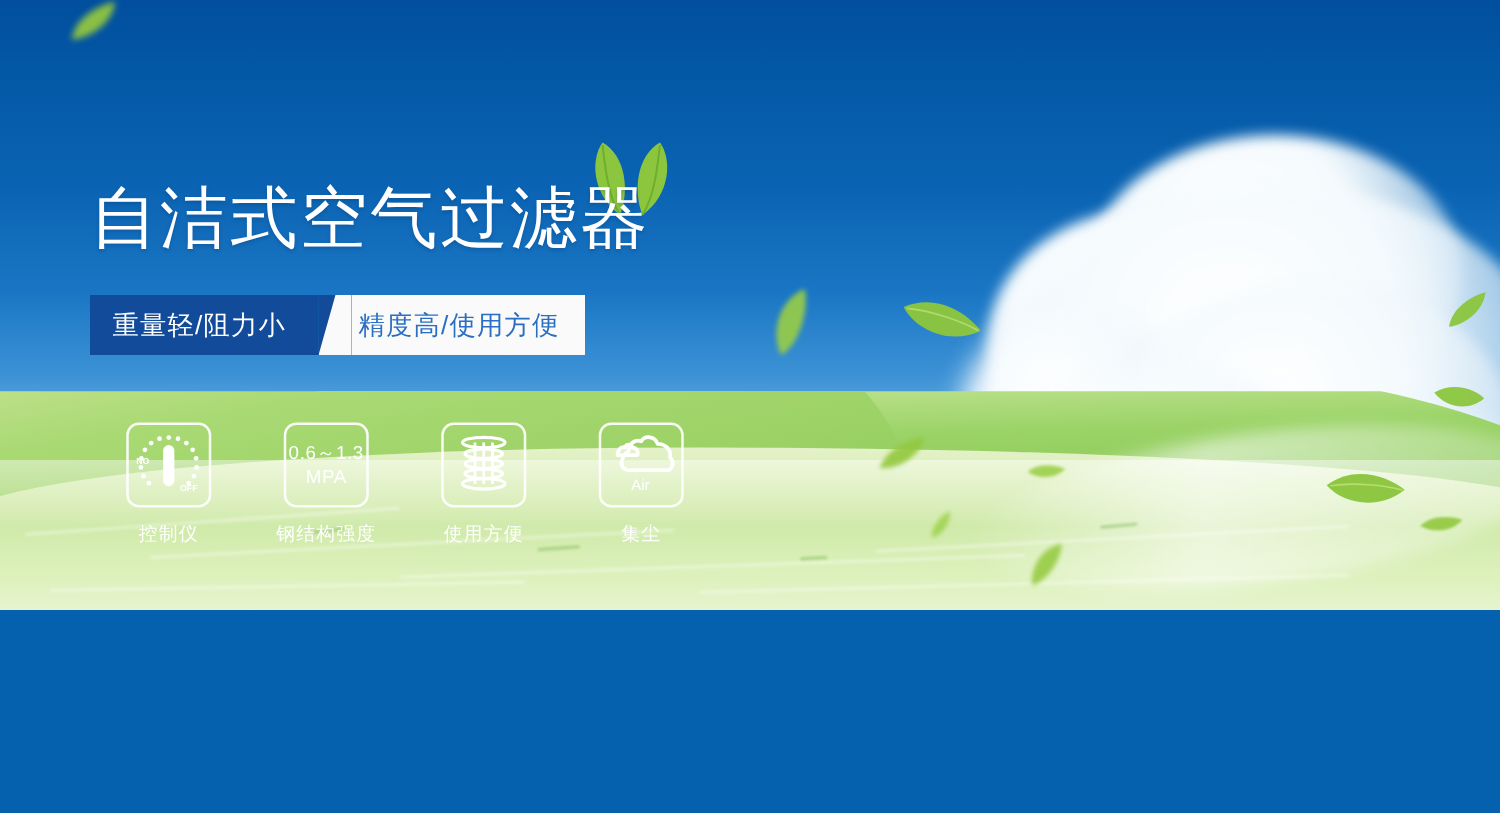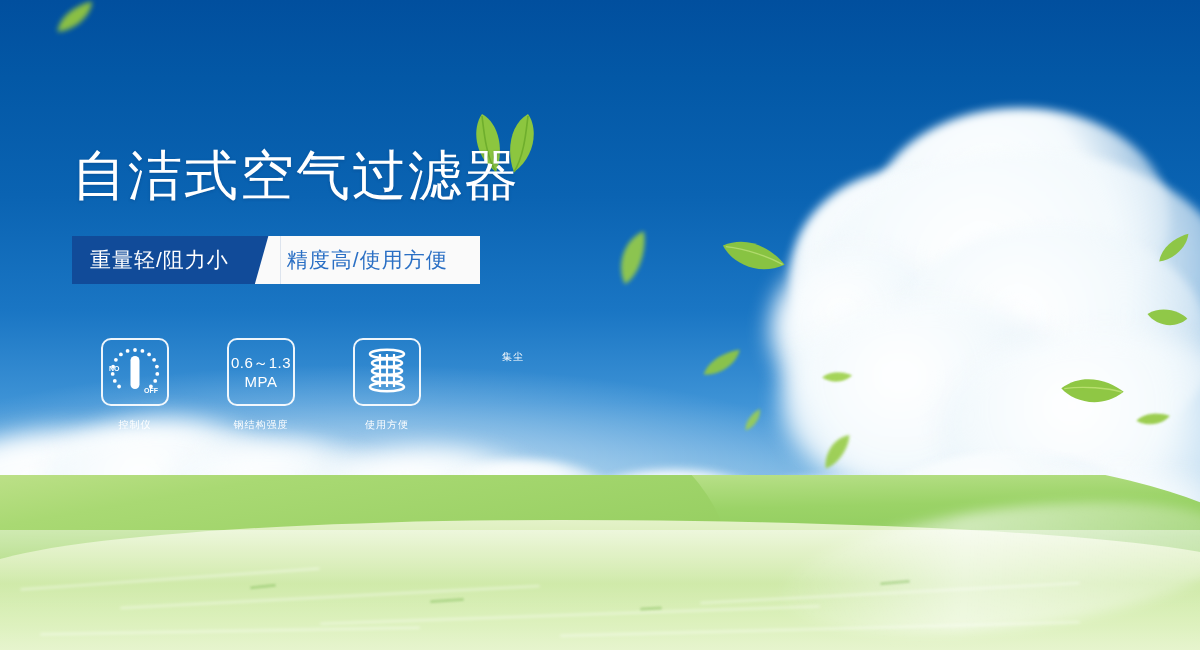--- a/index.html
+++ b/index.html
@@ -3,21 +3,21 @@
 <meta charset="utf-8">
 <title>Banner</title>
 <style>
   html,body{margin:0;padding:0;}
   body{
     width:1200px;height:650px;overflow:hidden;
     font-family:"Liberation Sans","DejaVu Sans",sans-serif;
     background:#0560ae;
   }
   #banner{
-    position:relative;width:1200px;height:650px;overflow:hidden;
+    position:relative;width:1200px;height:488px;overflow:hidden;
     background:
       linear-gradient(180deg,
         #014f9e 0%,
         #0358a6 12%,
         #0a63b2 30%,
         #1a76c4 48%,
         #3e93d6 62%,
         #7cb8e4 74%,
         #b7d8ef 84%,
         #dceaf3 92%,
@@ -118,34 +118,34 @@
     width:26px;background:#114b99;position:relative;overflow:hidden;
   }
   .ribbon-slash::after{
     content:"";position:absolute;inset:0;
     background:#fafafa;
     clip-path:polygon(52% 0,100% 0,100% 100%,0% 100%);
   }
   .ribbon-right{
     background:#fafafa;color:#2a6fc4;
     display:flex;align-items:center;
-    padding:0 32px 0 6px;
+    padding:0 20px 0 6px;
     font-size:21px;letter-spacing:1px;
   }
 
   .features{position:absolute;left:72px;top:338px;display:flex;gap:0;}
   .feature{width:126px;display:flex;flex-direction:column;align-items:center;}
   .fbox{
     width:68px;height:68px;border:2px solid rgba(255,255,255,.92);
     border-radius:10px;display:flex;flex-direction:column;
     align-items:center;justify-content:center;color:#fff;
     box-sizing:border-box;
   }
   .fbox .ftext{font-size:15px;line-height:19px;text-align:center;letter-spacing:.5px;}
-  .flabel{margin-top:12px;font-size:10px;color:#ffffff;letter-spacing:1px;white-space:nowrap;}
+  .flabel{margin-top:12px;font-size:15px;color:#ffffff;letter-spacing:1px;white-space:nowrap;}
   .fbox svg{display:block;}
 </style>
 </head>
 <body>
 
 <div id="banner">
 
   <div class="haze haze1"></div>
   <div class="haze haze2"></div>
 
@@ -317,18 +317,25 @@
               <line x1="26" y1="8" x2="26" y2="41"></line>
               <line x1="33" y1="8" x2="33" y2="41"></line>
             </g>
           </svg>
         </div>
         <div class="flabel">使用方便</div>
       </div>
 
 
       <div class="feature">
+        <div class="fbox">
+          <svg width="56" height="50" viewBox="0 0 56 50">
+            <path d="M18 14 C18 8 23 4 28 6 C31 1 39 2 41 8 C48 8 52 13 51 19 C54 21 54 27 50 29 L18 29 C13 29 11 24 13 20 C14 17 16 15 18 14 Z" fill="none" stroke="#ffffff" stroke-width="3" stroke-linejoin="round"></path>
+            <path d="M9 17 C9 13 12 10 15 11 C16 8 20 8 21 11 C24 11 26 14 25 17 L9 17 Z" fill="none" stroke="#ffffff" stroke-width="3" stroke-linejoin="round"></path>
+            <text x="20" y="45" font-family="'Liberation Sans',sans-serif" font-size="12" fill="#ffffff">Air</text>
+          </svg>
+        </div>
         <div class="flabel">集尘</div>
       </div>
 
     </div>
   </div>
 </div>
 
 </body></html>

